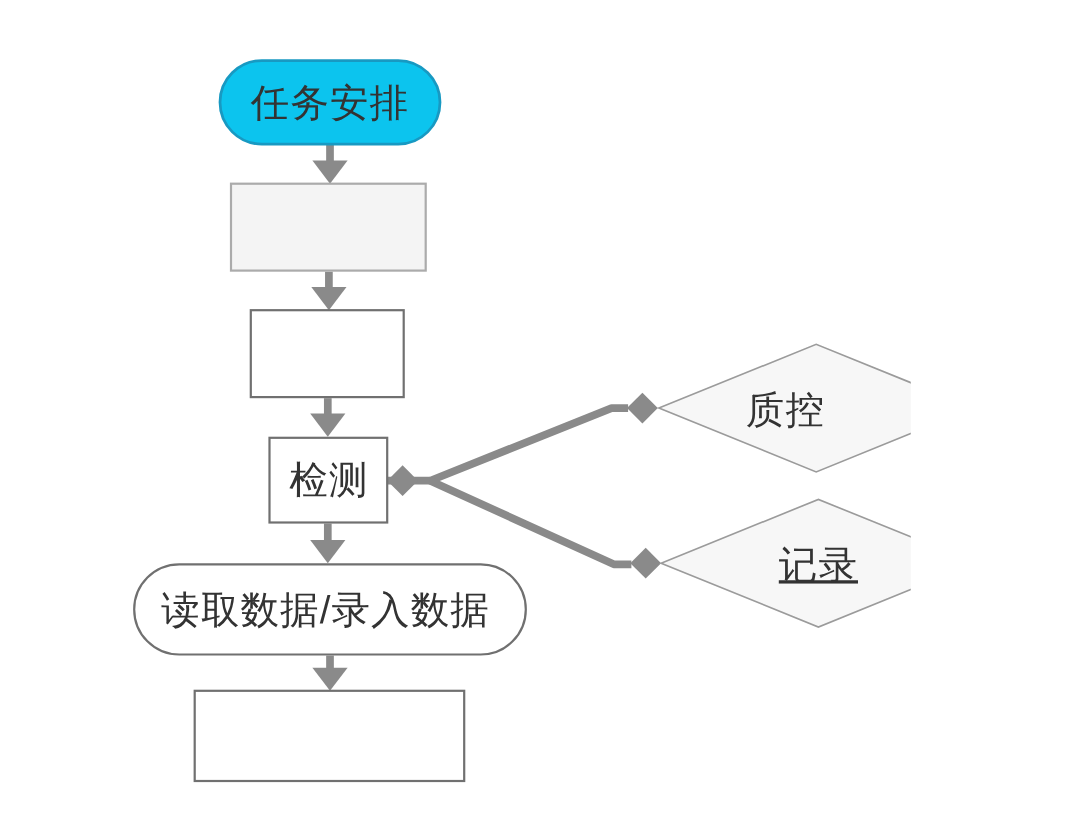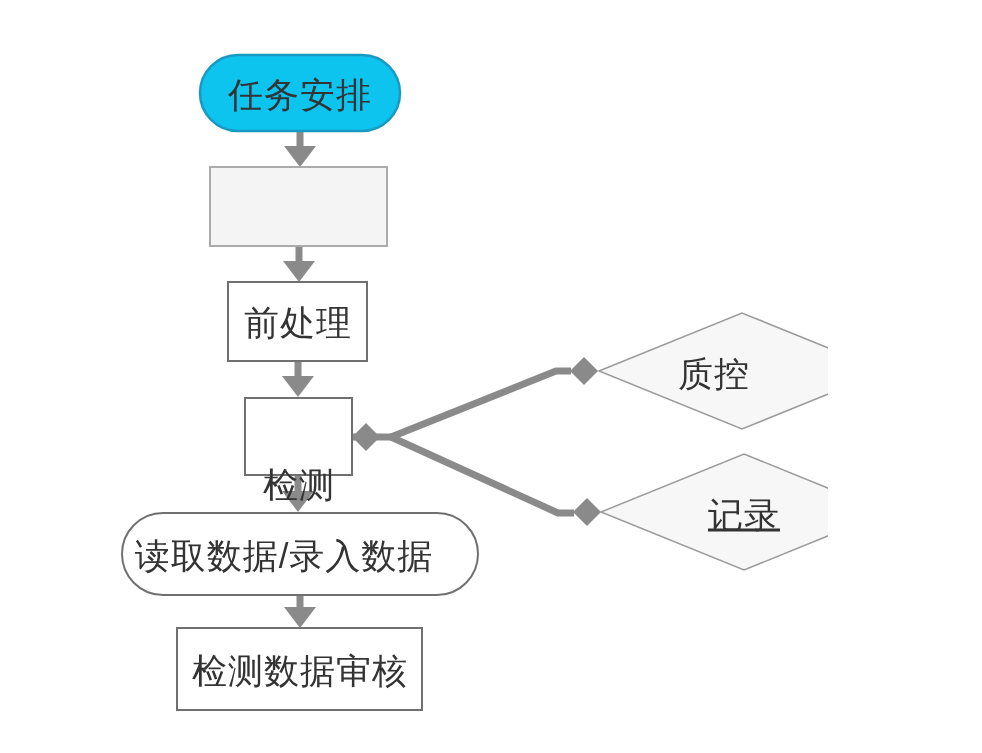--- a/index.html
+++ b/index.html
@@ -76,25 +76,23 @@
     <polygon points="601,512 744,454 887,512 744,570" stroke-width="1.5" fill="#f7f7f7" stroke="#9b9b9b"></polygon>
 
     <rect x="122" y="513" width="356" height="82" rx="41" ry="41" stroke-width="2" fill="#ffffff" stroke="#707070"></rect>
 
     <rect x="177" y="628" width="245" height="82" stroke-width="2" fill="#ffffff" stroke="#707070"></rect>
   </svg>
 
   <div class="node-label" style="left:300px; top:94px;">任务安排</div>
 
 
-  <div class="node-label" style="left:298px; top:322px;">前处理</div>
 
-  <div class="node-label" style="left:299px; top:437px;margin-top:47px;">检测</div>
+  <div class="node-label" style="left:299px; top:437px;">检测</div>
 
   <div class="node-label" style="left:714px; top:373px;">质控</div>
 
   <div class="node-label" style="left:744px; top:514px;text-decoration:underline;">记录</div>
 
-  <div class="node-label" style="left:284px; top:555px;">读取数据/录入数据</div>
+  <div class="node-label" style="left:296px; top:555px;">读取数据/录入数据</div>
 
-  <div class="node-label" style="left:300px; top:670px;">检测数据审核</div>
 
 </div>
 
 </body></html>

